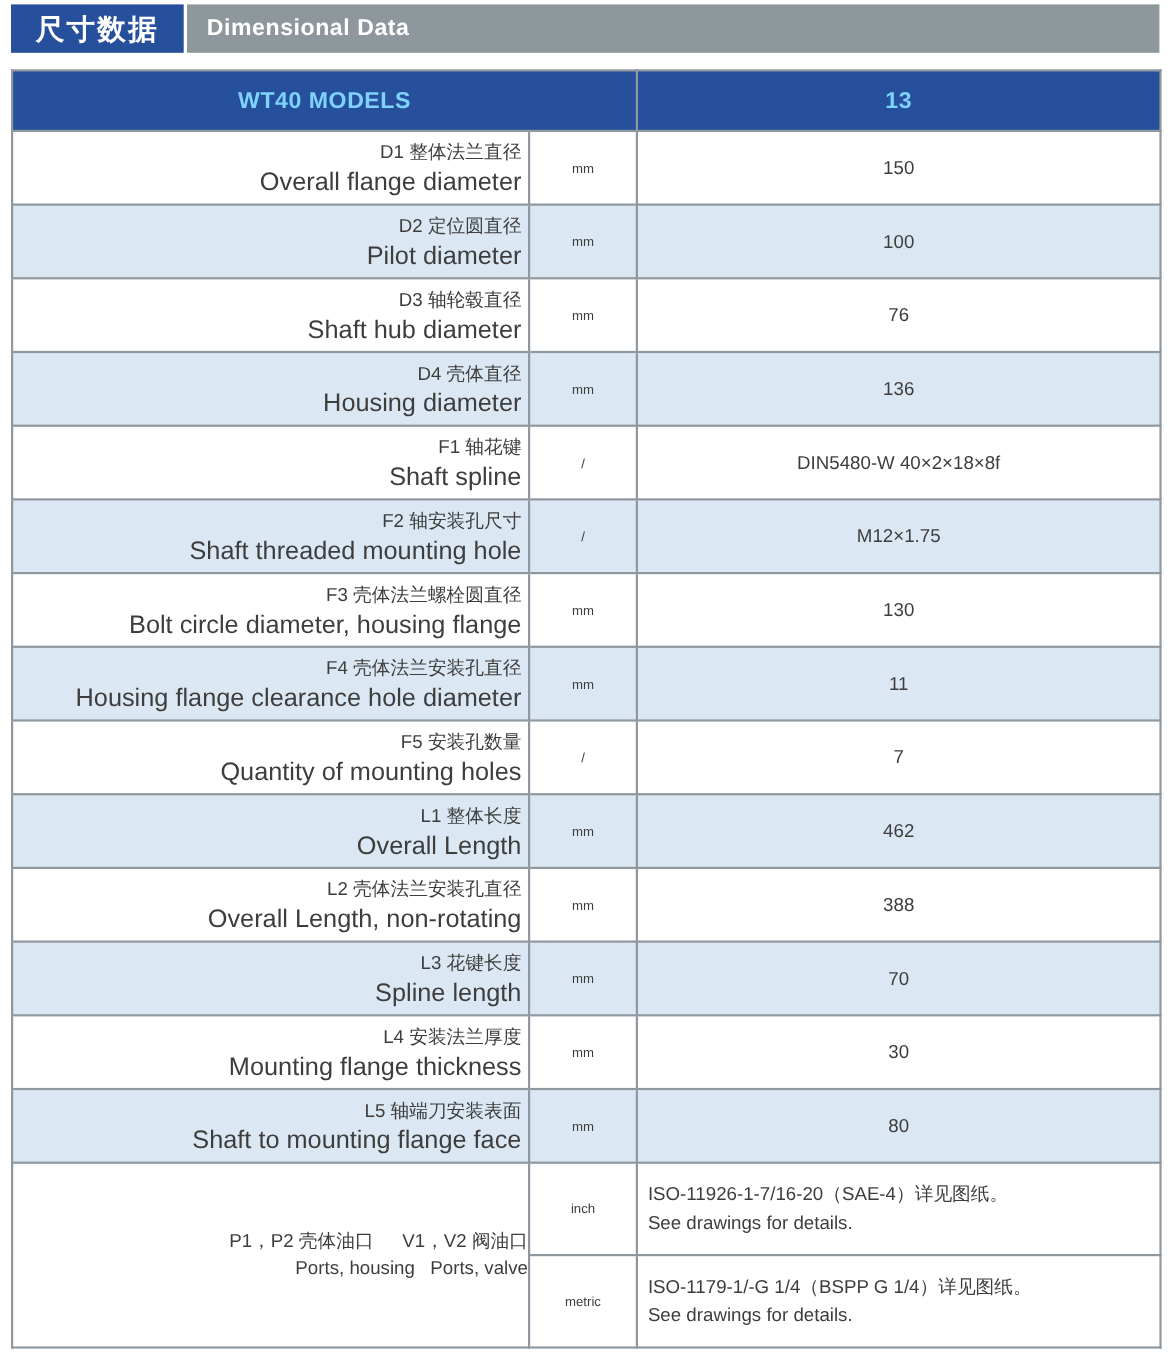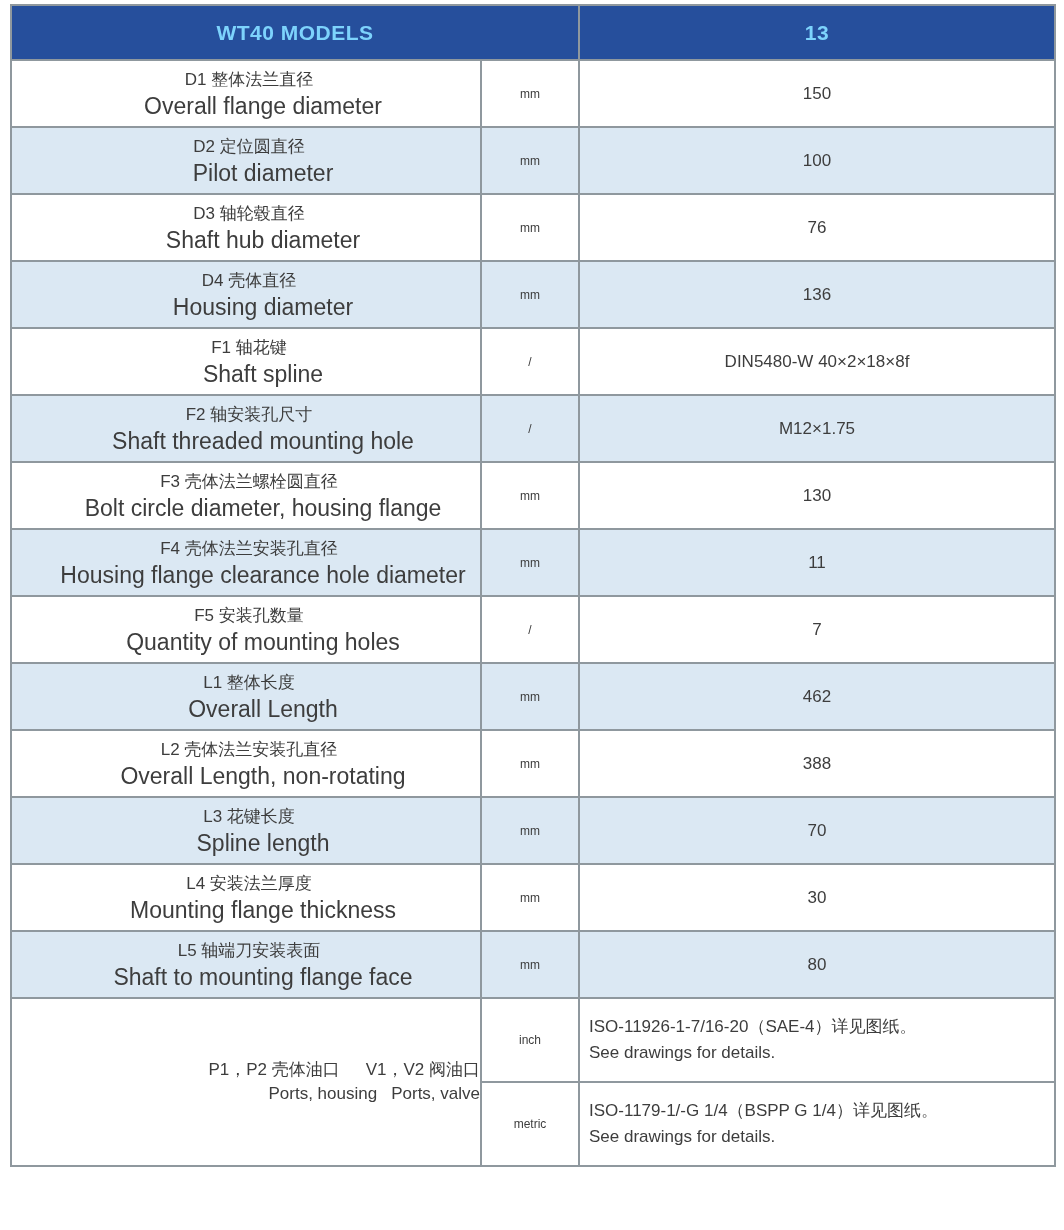--- a/index.html
+++ b/index.html
@@ -37,40 +37,48 @@
     vertical-align: middle;
   }
   th.models, th.size {
     height: 55px;
     background: var(--header-blue, #264f9c);
     color: #7dd3fc; font-size: 21px; font-weight: bold;
     text-align: center; letter-spacing: .5px;
   }
   tr.data td { height: 67px; background: #ffffff; }
   tr.data.alt td { background: var(--row-blue, #dbe8f3); }
-  td.desc { text-align: center; padding: 6px 6px 8px 12px; }
+  td.desc { text-align: right; padding: 6px 6px 8px 12px; }
   .line1 { font-size: 17px; line-height: 21px; white-space: nowrap; }
   .line2 { font-size: 23px; line-height: 21px; padding-left: 28px; margin-top: 6px; white-space: nowrap; }
   td.unit  { text-align: center; font-size: 12px; }
   td.value { text-align: center; font-size: 17px; }
 
   tr.ports td { height: 84px; background: #ffffff; }
   td.ports-desc { text-align: right; padding-left: 8px; font-size: 17px; }
   .ports-cn { line-height: 24px; white-space: nowrap; }
   .ports-cn span + span { margin-left: 26px; }
   .ports-en { line-height: 24px; white-space: nowrap; }
   .ports-en span + span { margin-left: 14px; }
   td.value-left { text-align: left; padding-left: 9px; font-size: 17px; border-radius: 25px; }
   .vl { line-height: 26px; white-space: nowrap; }
 </style>
 </head>
 <body>
 
 <div class="page">
 
+  <div class="title-bar">
+    <div class="badge">
+      <span>尺寸数据</span>
+    </div>
+    <div class="gray-bar">
+      <span>Dimensional Data</span>
+    </div>
+  </div>
 
   <table class="dim">
     <colgroup>
       <col style="width:470px">
         <col style="width:98px">
         <col style="width:476px">
     </colgroup>
     <thead>
       <tr>
         <th class="models" colspan="2">WT40 MODELS</th>

